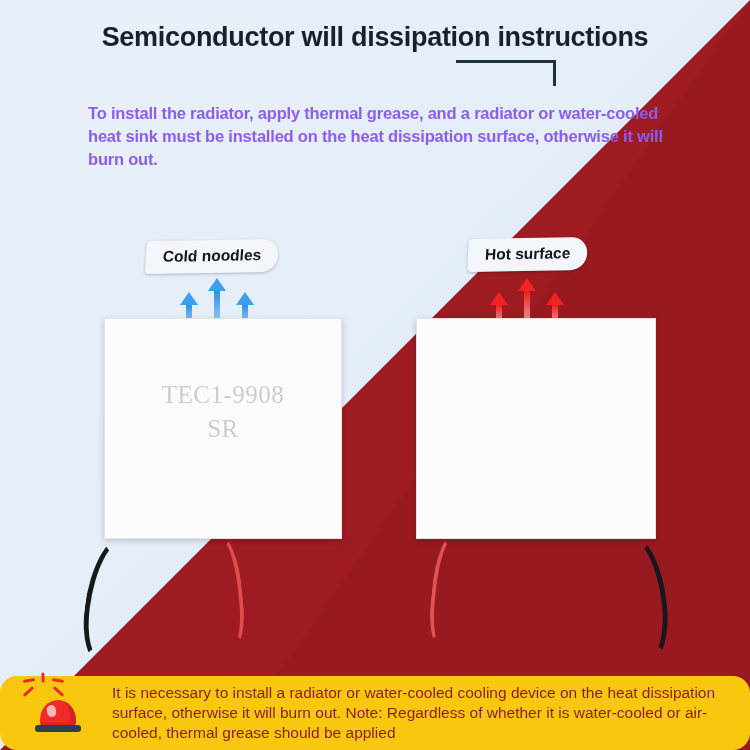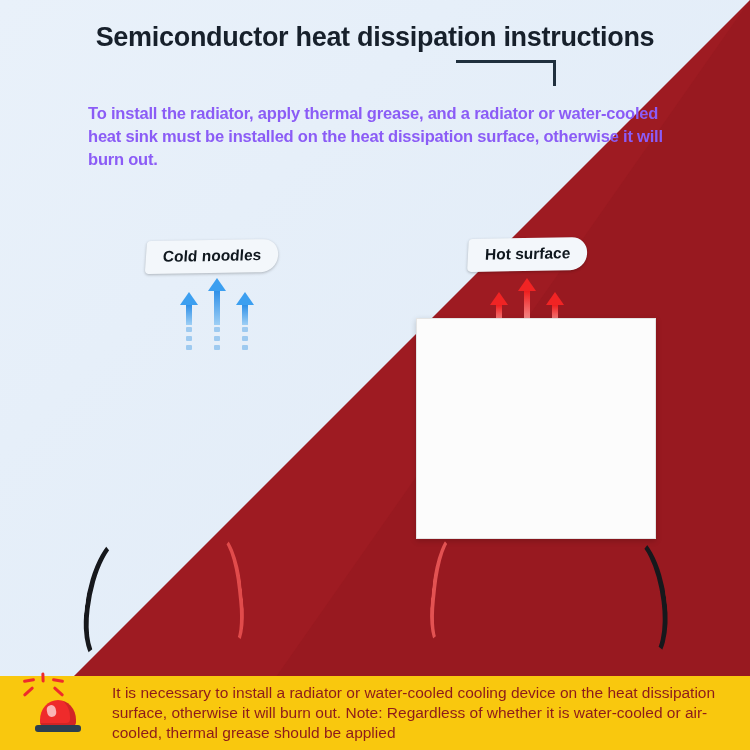--- a/index.html
+++ b/index.html
@@ -209,20 +209,21 @@
   
   .footer {
     position: absolute;
     left: 0;
     bottom: 0;
     width: 750px;
     height: 74px;
     background: #f9c80e;
     display: flex;
     align-items: center;
+    border-radius: 17px;
   }
   .footer-icon {
     position: relative;
     width: 112px;
     height: 74px;
     flex: none;
   }
   .siren {
     position: absolute;
     left: 40px;
@@ -274,21 +275,21 @@
 </style>
 </head>
 <body>
 
 <div class="stage">
 
   <div class="bg-blue"></div>
   <div class="bg-red"></div>
   <div class="bg-red-2"></div>
 
-  <div class="title">Semiconductor heat dissipation instructions</div>
+  <div class="title">Semiconductor will dissipation instructions</div>
   <div class="title-underline"></div>
   <div class="subtitle">To install the radiator, apply thermal grease, and a radiator or water-cooled heat sink must be installed on the heat dissipation surface, otherwise it will burn out.</div>
 
   <div class="pill cold">Cold noodles</div>
 
   <div class="arrows cold">
     <div class="arrow-col" style="left:0px; top:14px;">
       <div class="arrow-head cold"></div>
       <div class="arrow-stem cold" style="height:20px;"></div>
       <div class="arrow-dashes cold">
@@ -310,20 +311,24 @@
       <div class="arrow-head cold"></div>
       <div class="arrow-stem cold" style="height:20px;"></div>
       <div class="arrow-dashes cold">
           <span></span>
           <span></span>
           <span></span>
         </div>
     </div>
   </div>
 
+  <div class="module left">
+    <div class="module-text l1">TEC1-9908</div>
+    <div class="module-text l2">SR</div>
+  </div>
   <div class="wire-left-a"></div>
   <div class="wire-left-b"></div>
 
   <div class="pill hot">Hot surface</div>
 
   <div class="arrows hot">
     <div class="arrow-col" style="left:0px; top:14px;">
       <div class="arrow-head hot"></div>
       <div class="arrow-stem hot" style="height:20px;"></div>
       <div class="arrow-dashes hot">

